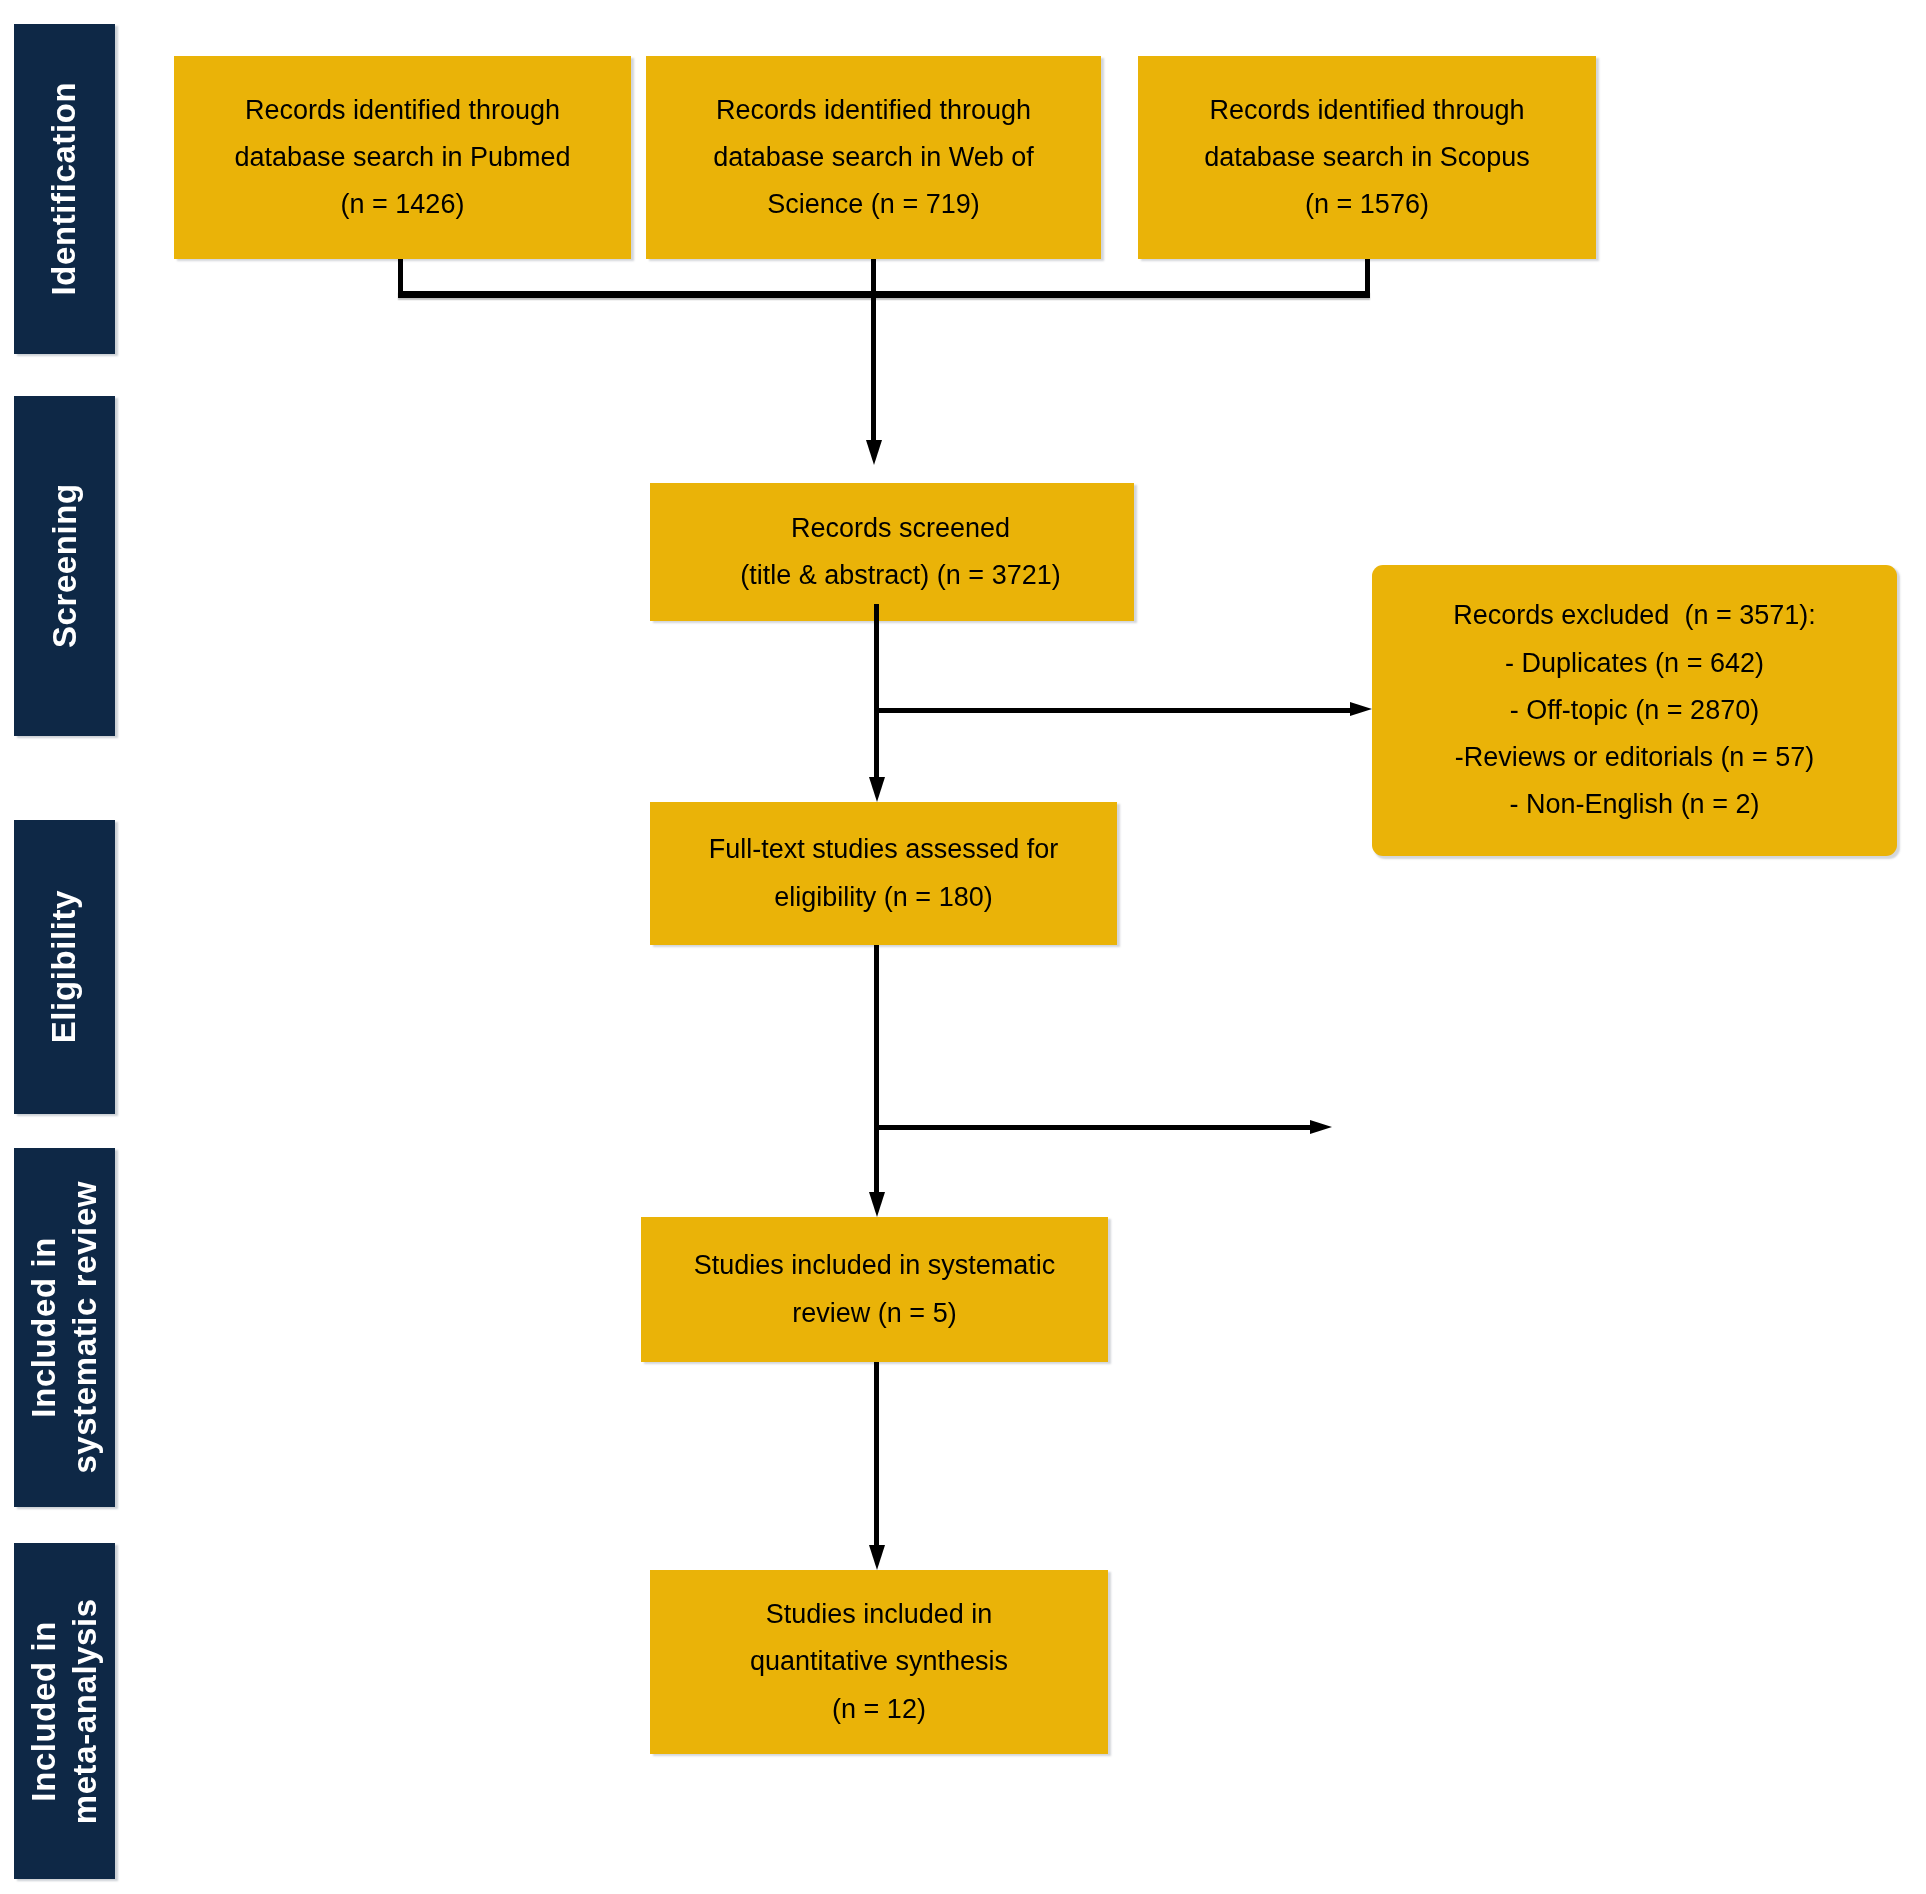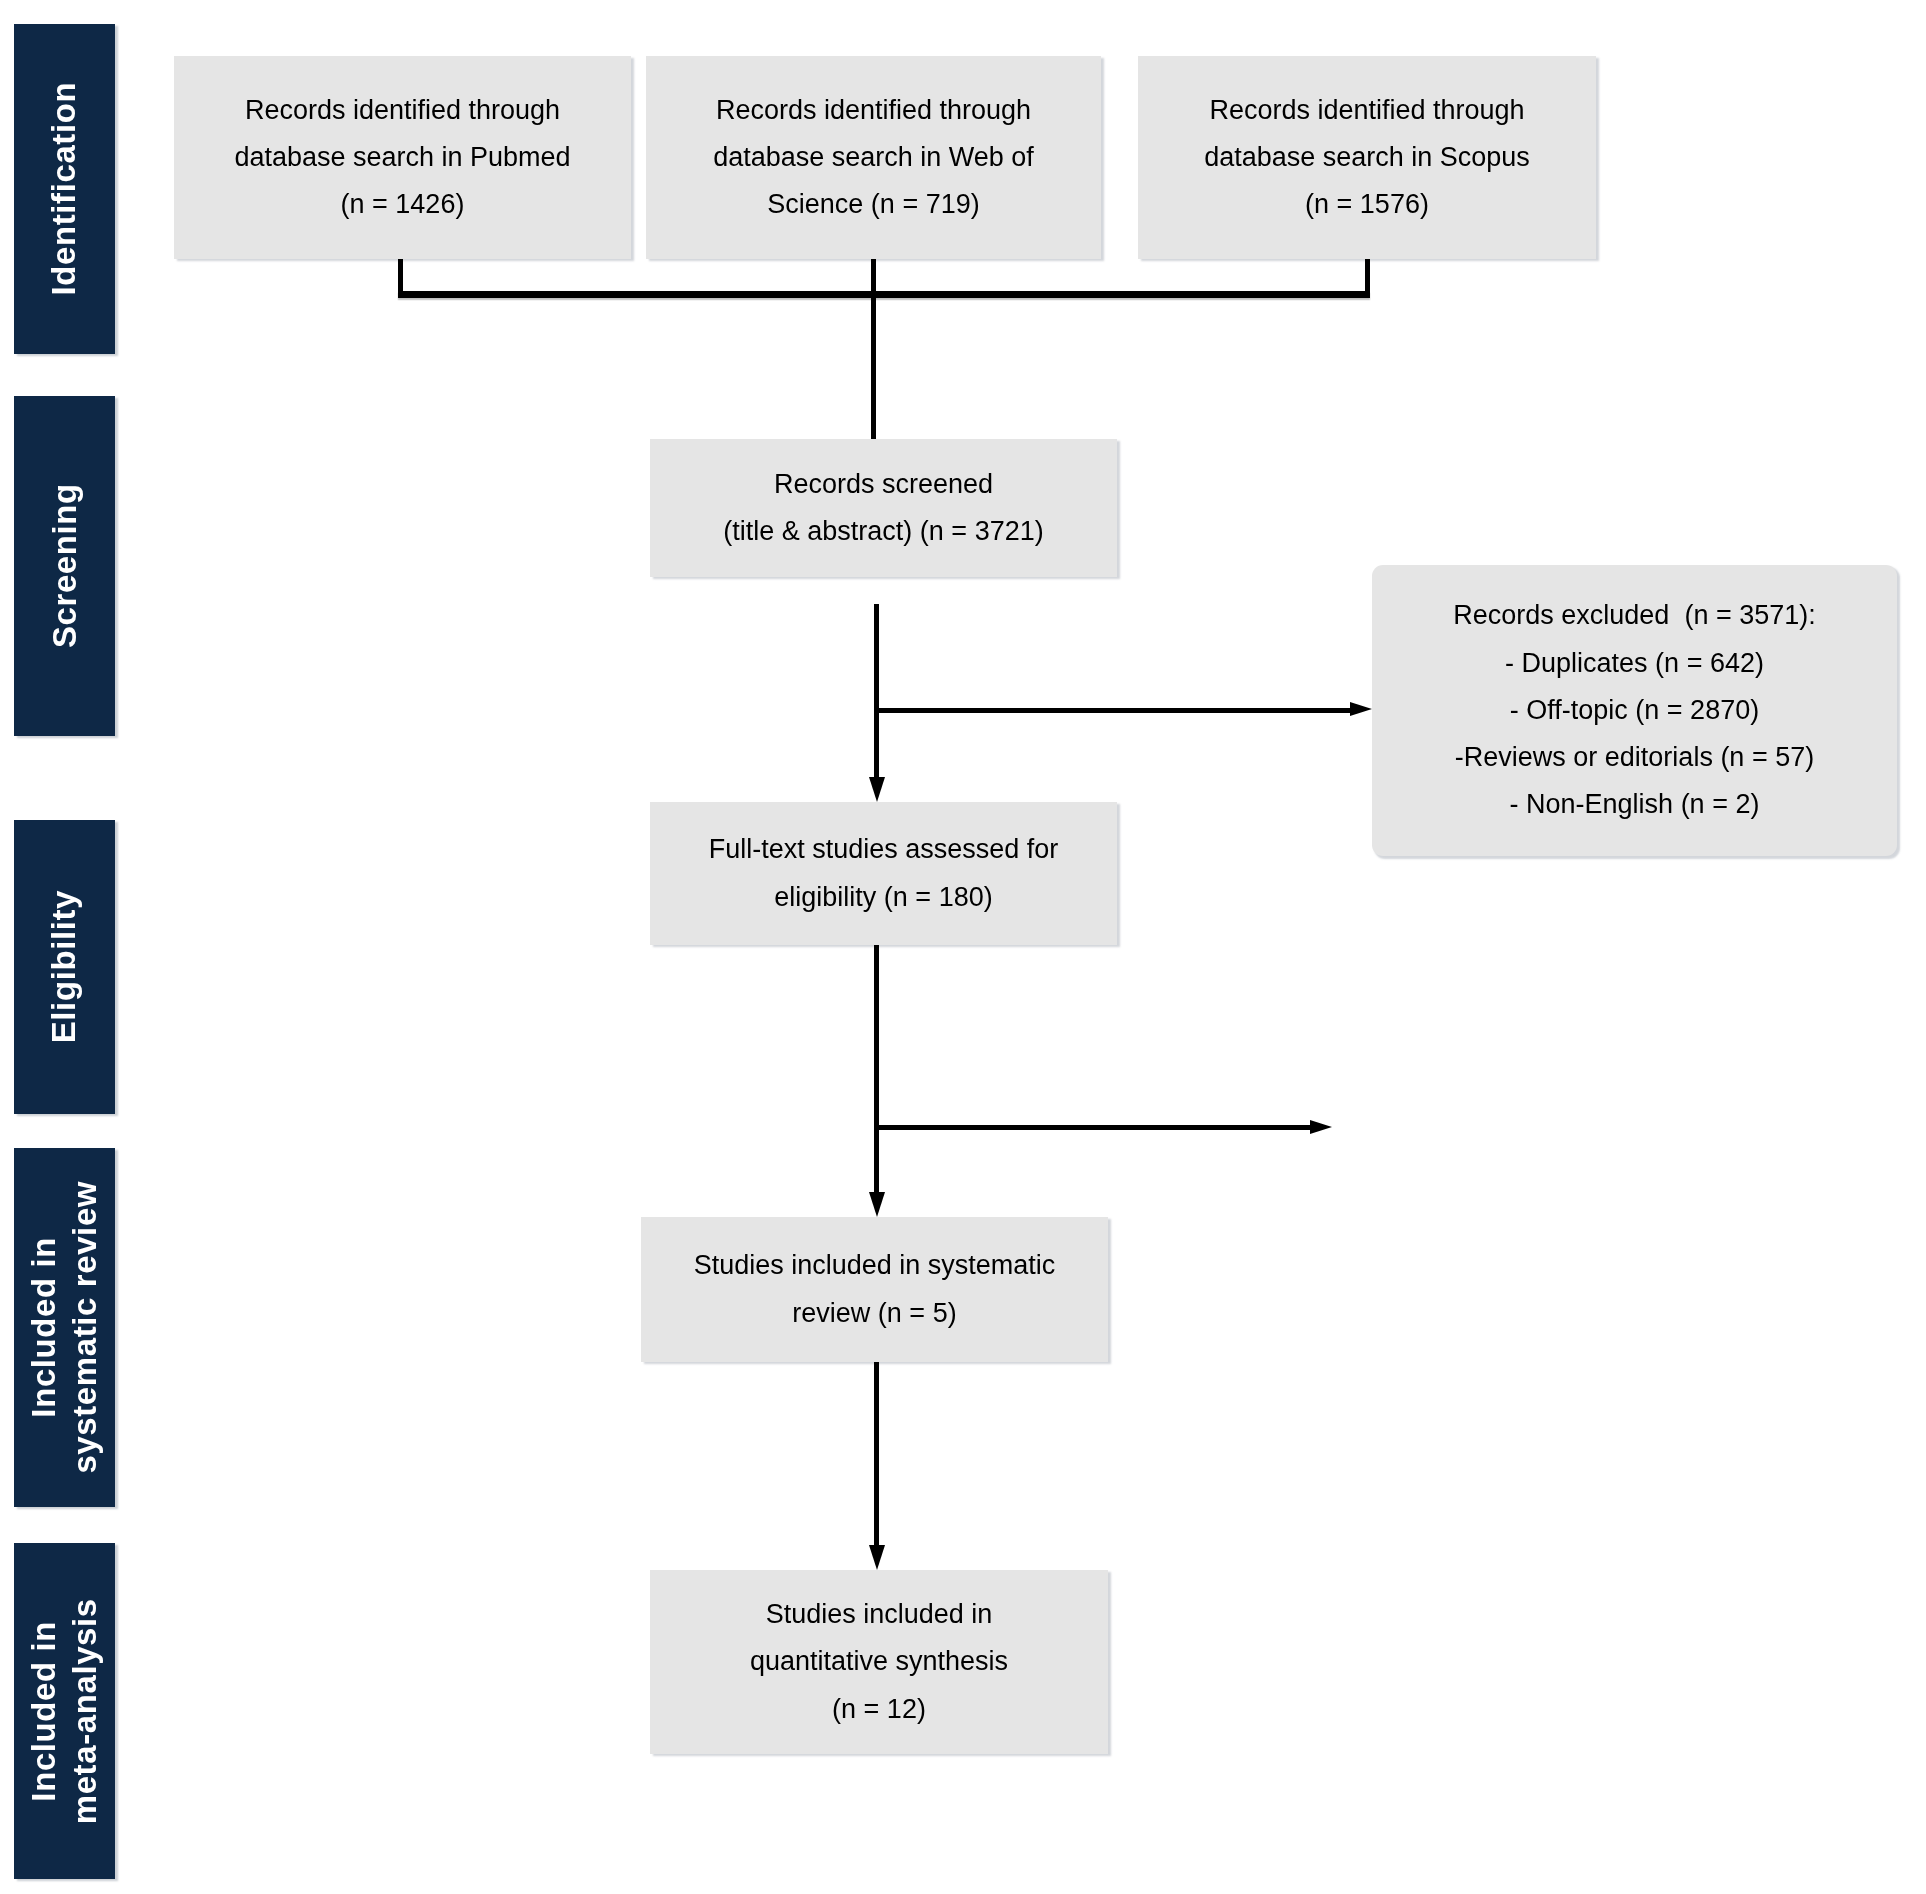--- a/index.html
+++ b/index.html
@@ -36,21 +36,21 @@
     font-size: 33px;
     font-weight: bold;
     white-space: pre;
     text-align: center;
     line-height: 1.25;
     letter-spacing: 0.6px;
   }
   
   .bbox {
     position: absolute;
-    background: #e5e5e5;
+    background: #eab308;
     display: flex;
     align-items: center;
     justify-content: center;
     box-shadow: 2.9px 2.4px 1.8px rgba(110,120,135,0.30);
   }
   .bbox .txt {
     color: #000000;
     font-size: 27px;
     line-height: 1.75;
     text-align: center;
@@ -118,21 +118,21 @@
 database search in Scopus
 (n = 1576)</div>
   </div>
 
   <div class="line" style="left:398px;top:259px;width:5.3px;height:35px;"></div>
   <div class="line" style="left:1365px;top:259px;width:5.3px;height:35px;"></div>
   <div class="line hshadow" style="left:398px;top:291px;width:972px;height:6.5px;"></div>
   <div class="line" style="left:871px;top:259px;width:5.3px;height:183px;"></div>
   <div class="arrow-down" style="left:866px;top:440px;"></div>
 
-  <div class="bbox" style="left:650px;top:439px;width:467px;height:138px;">
+  <div class="bbox" style="left:650px;top:483px;width:467px;height:138px;padding-left:17px;">
     <div class="txt">Records screened
 (title &amp; abstract) (n = 3721)</div>
   </div>
 
   <div class="line" style="left:874px;top:604px;width:5.3px;height:174px;"></div>
   <div class="arrow-down" style="left:869px;top:777px;"></div>
 
   <div class="line" style="left:877px;top:708px;width:473px;height:4.7px;"></div>
   <div class="arrow-right" style="left:1350px;top:702px;"></div>
 

